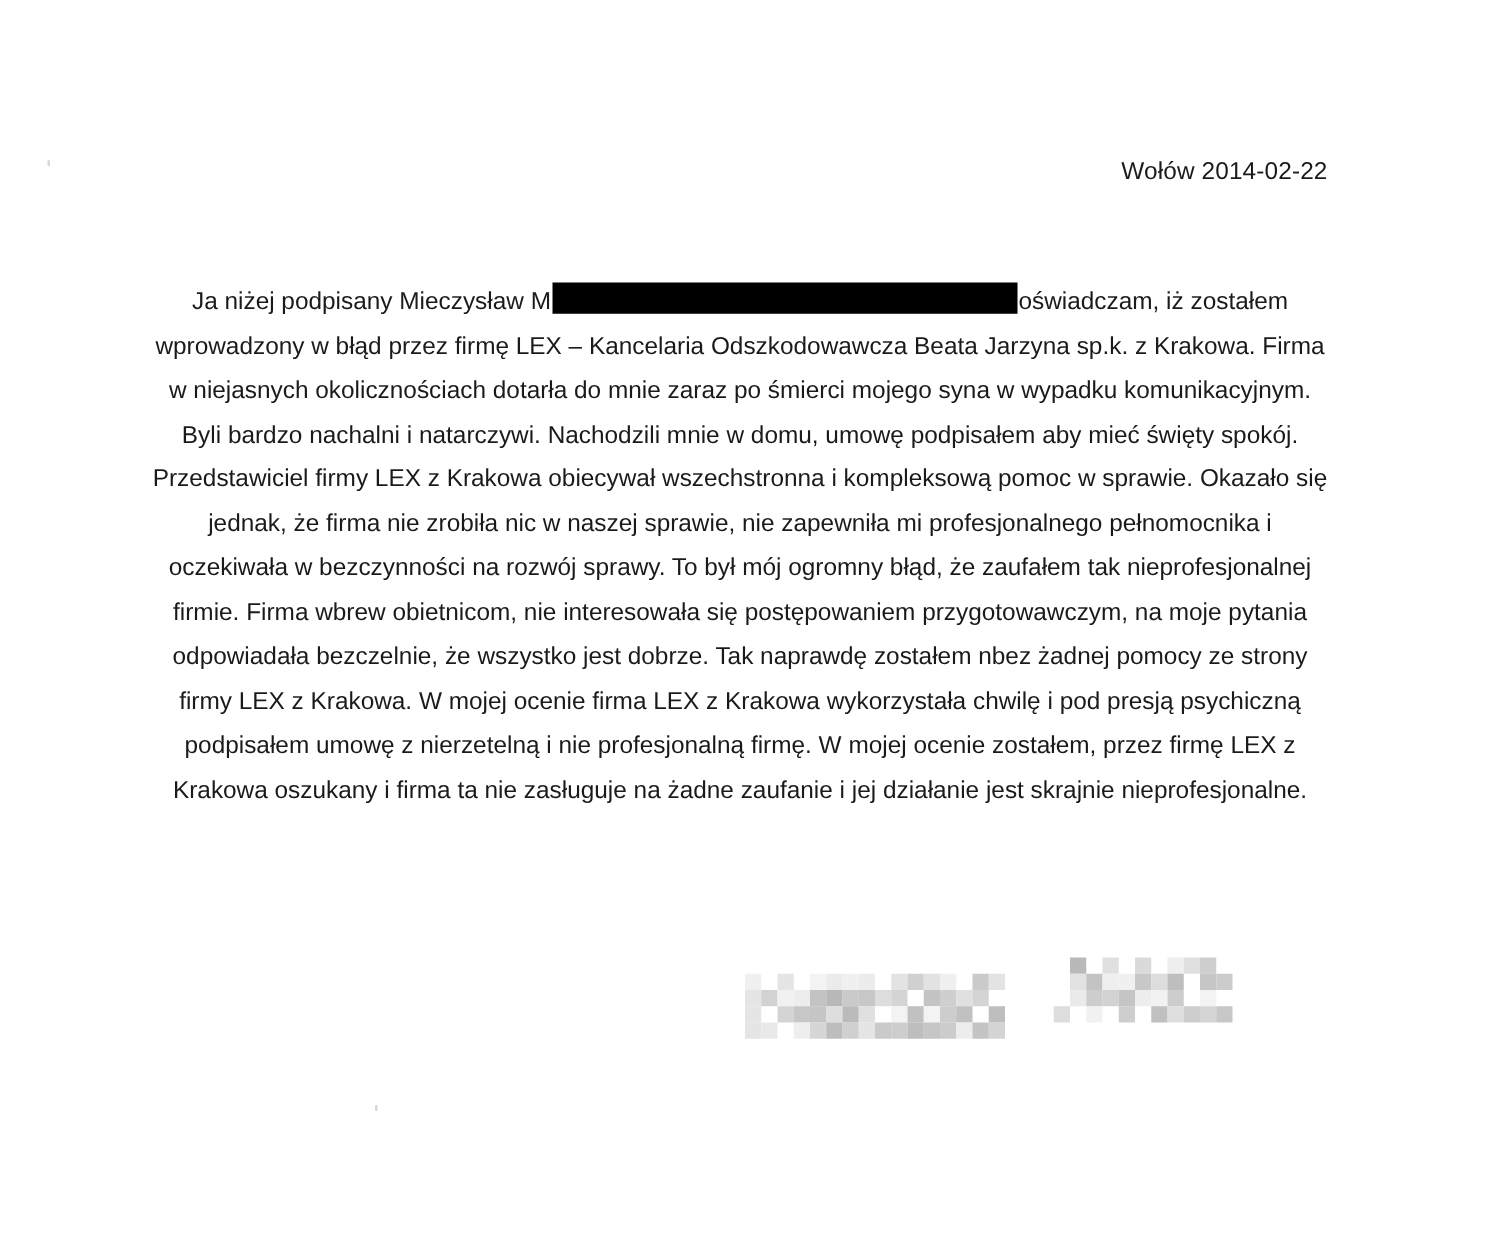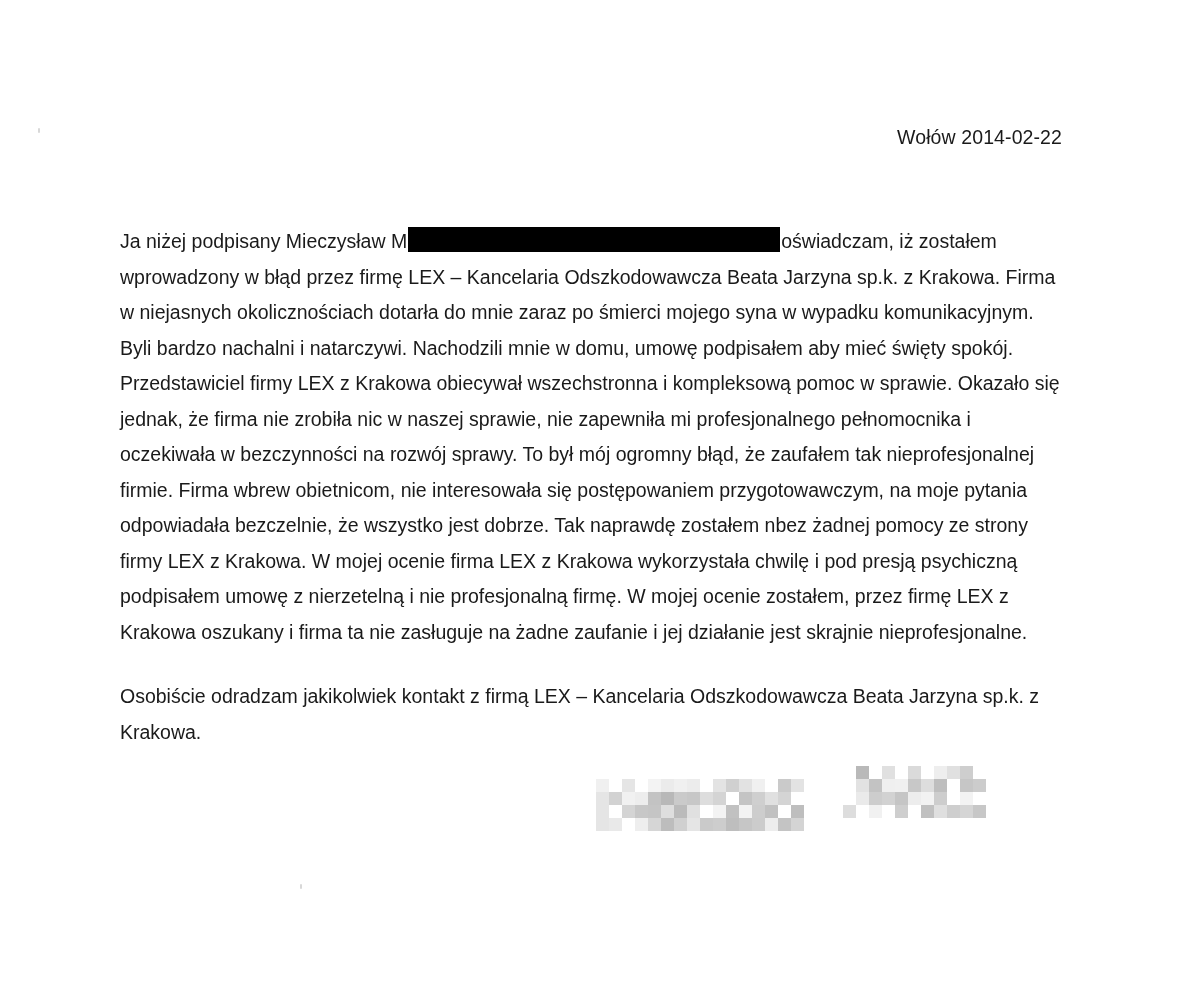--- a/index.html
+++ b/index.html
@@ -45,21 +45,21 @@
   .body-block {
     position: absolute;
     left: 120px;
     top: 224px;
     width: 944px;
   }
 
   .para {
     font-size: 19.5px;
     line-height: 35.5px;
-    text-align: left;
+    text-align: center;
     margin: 0;
   }
   .para + .para {
     margin-top: 29px;
   }
 
   
   .redaction {
     display: inline-block;
     width: 372px;
@@ -87,21 +87,20 @@
 
 <div class="page">
 
   <div class="speck s1"></div>
   <div class="speck s2"></div>
 
   <div class="date-line">Wołów 2014-02-22</div>
 
   <div class="body-block">
     <p class="para" id="para-1">Ja niżej podpisany Mieczysław M<span class="redaction" style="background: rgb(0, 0, 0);"></span>oświadczam, iż zostałem wprowadzony w błąd przez firmę LEX – Kancelaria Odszkodowawcza Beata Jarzyna sp.k. z Krakowa. Firma w niejasnych okolicznościach dotarła do mnie zaraz po śmierci mojego syna w wypadku komunikacyjnym. Byli bardzo nachalni i natarczywi. Nachodzili mnie w domu, umowę podpisałem aby mieć święty spokój. Przedstawiciel firmy LEX z Krakowa obiecywał wszechstronna i kompleksową pomoc w sprawie. Okazało się jednak, że firma nie zrobiła nic w naszej sprawie, nie zapewniła mi profesjonalnego pełnomocnika i oczekiwała w bezczynności na rozwój sprawy. To był mój ogromny błąd, że zaufałem tak nieprofesjonalnej firmie. Firma wbrew obietnicom, nie interesowała się postępowaniem przygotowawczym, na moje pytania odpowiadała bezczelnie, że wszystko jest dobrze. Tak naprawdę zostałem nbez żadnej pomocy ze strony firmy LEX z Krakowa. W mojej ocenie firma LEX z Krakowa wykorzystała chwilę i pod presją psychiczną podpisałem umowę z nierzetelną i nie profesjonalną firmę. W mojej ocenie zostałem, przez firmę LEX z Krakowa oszukany i firma ta nie zasługuje na żadne zaufanie i jej działanie jest skrajnie nieprofesjonalne.</p>
-    <p class="para" id="para-2">Osobiście odradzam jakikolwiek kontakt z firmą LEX – Kancelaria Odszkodowawcza Beata Jarzyna sp.k. z Krakowa.</p>
   </div>
 
   <div class="signature-blur" id="sig">
       <div class="blk" style="left: 260px; top: 0px; width: 13px; height: 13px; background: rgb(173, 173, 173);"></div>
       <div class="blk" style="left: 286px; top: 0px; width: 13px; height: 13px; background: rgb(218, 218, 218);"></div>
       <div class="blk" style="left: 312px; top: 0px; width: 13px; height: 13px; background: rgb(212, 212, 212);"></div>
       <div class="blk" style="left: 338px; top: 0px; width: 13px; height: 13px; background: rgb(235, 235, 235);"></div>
       <div class="blk" style="left: 351px; top: 0px; width: 13px; height: 13px; background: rgb(218, 218, 218);"></div>
       <div class="blk" style="left: 364px; top: 0px; width: 13px; height: 13px; background: rgb(197, 197, 197);"></div>
       <div class="blk" style="left: 0px; top: 13px; width: 13px; height: 13px; background: rgb(237, 237, 237);"></div>

